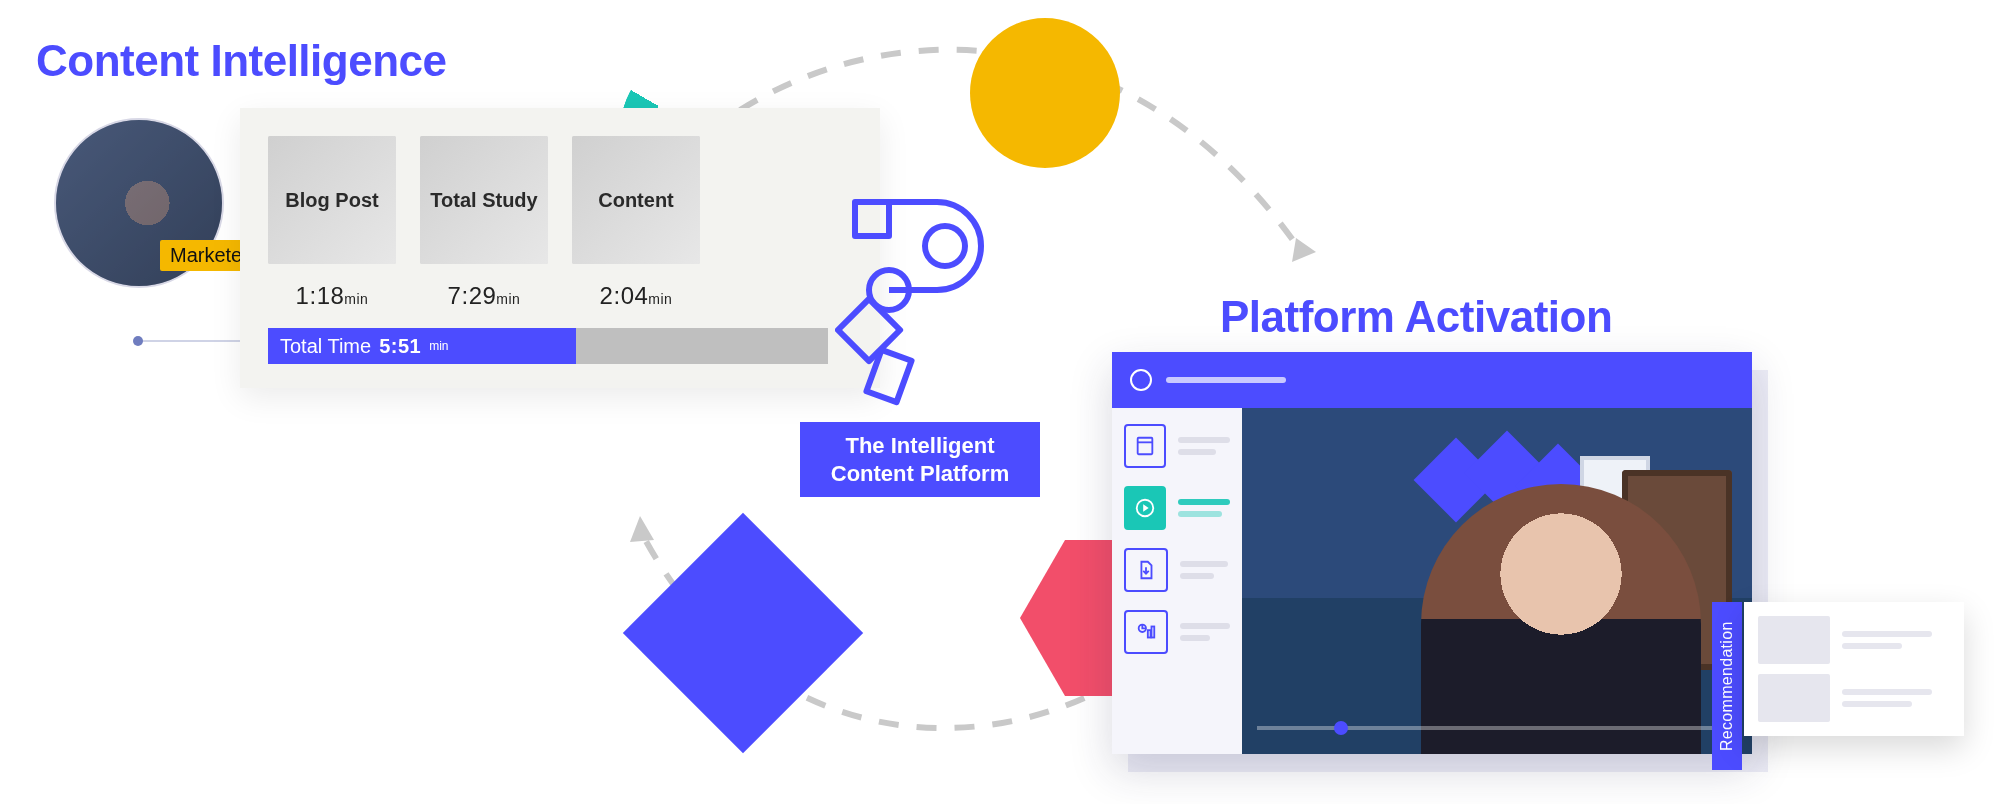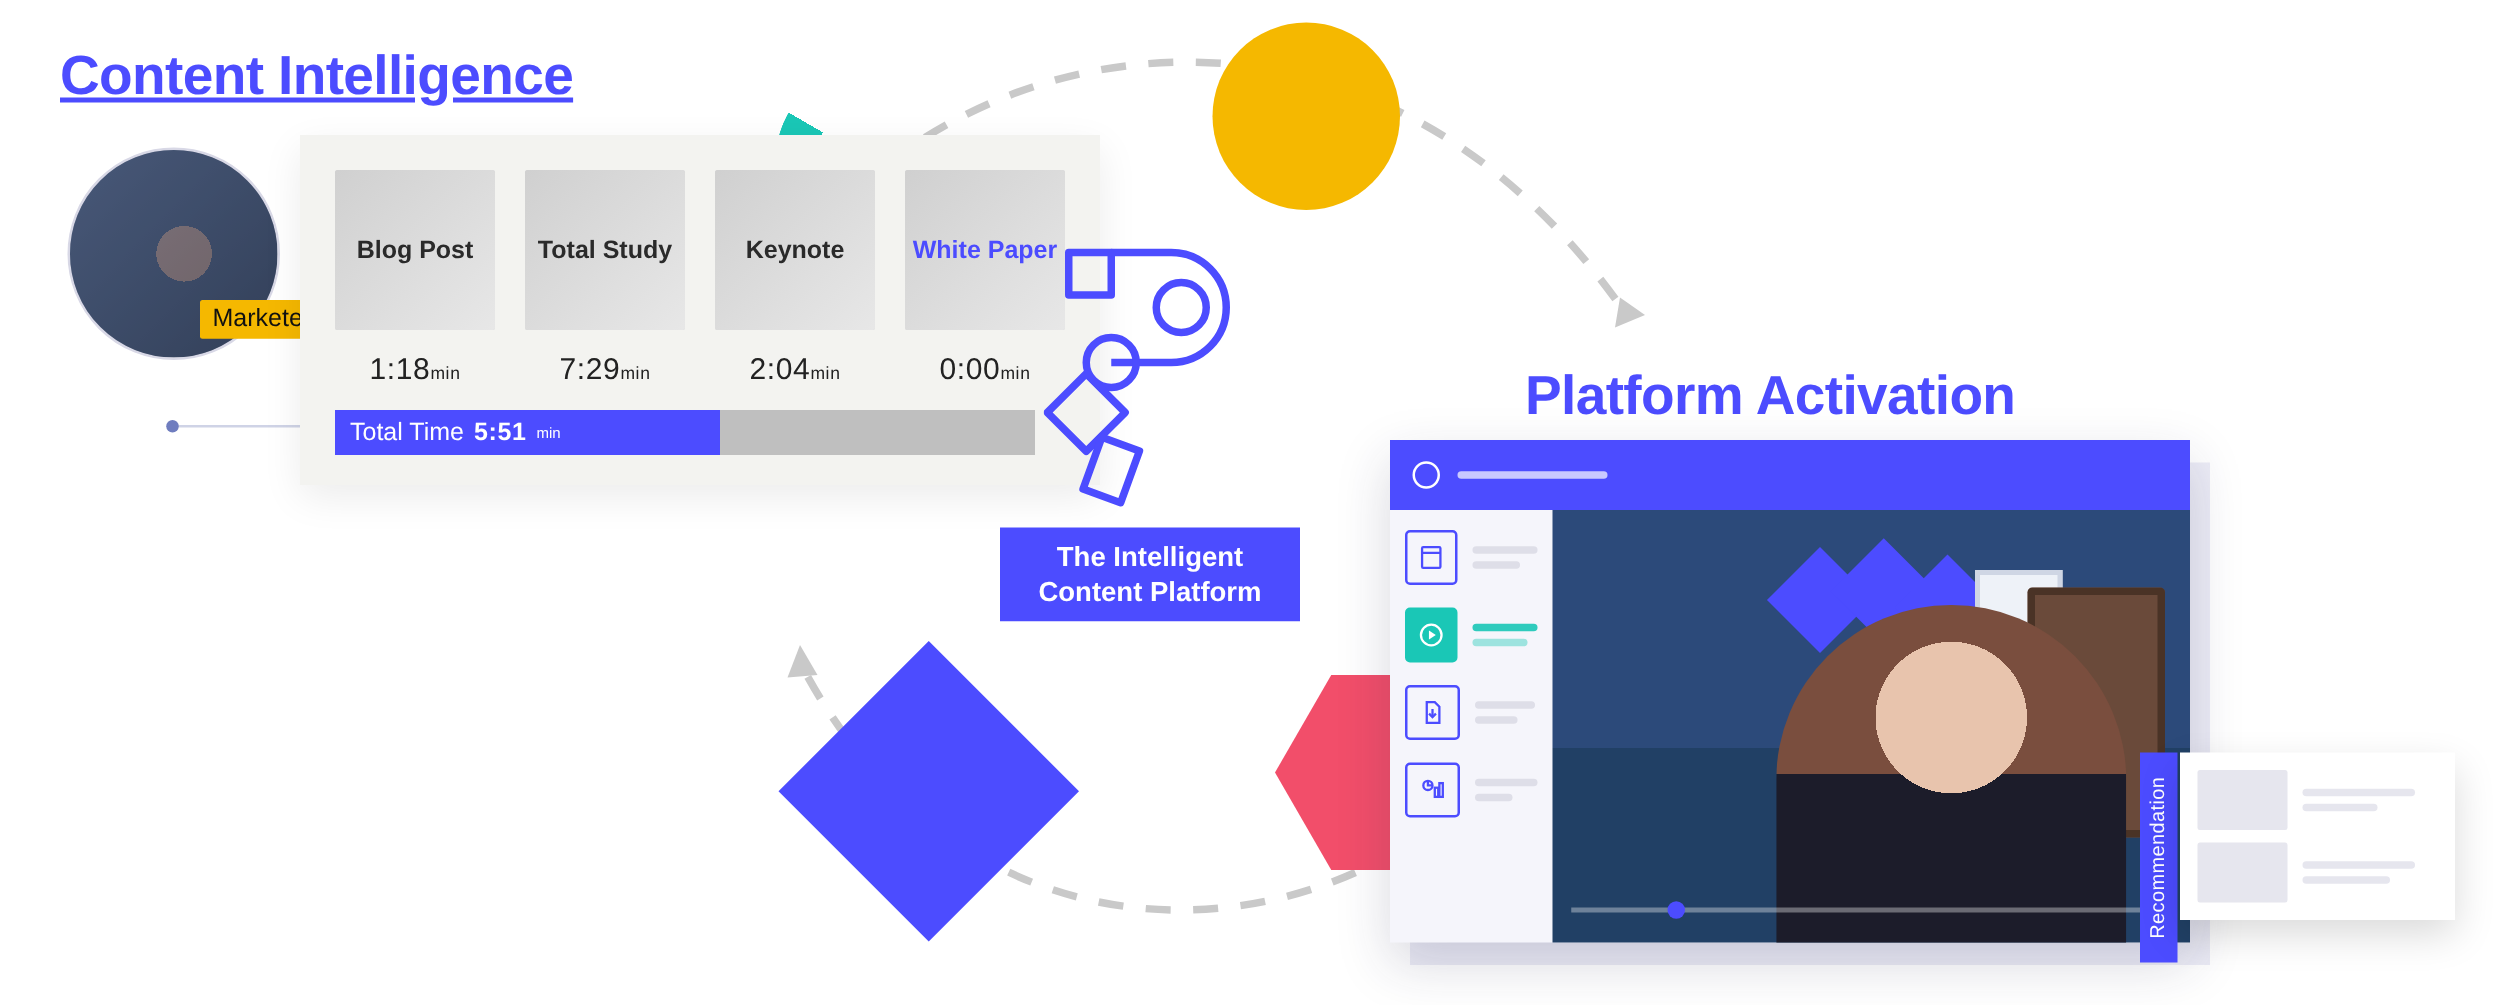--- a/index.html
+++ b/index.html
@@ -89,21 +89,21 @@
   <polygon class="arrowhead" points="1296,238 1316,252 1292,262"></polygon>
   <path d="M 1150 660 C 1000 770, 760 760, 640 530"></path>
   <polygon class="arrowhead" points="630,542 640,516 654,540"></polygon>
 </svg>
 
 <div class="teal-arc" style="left:620px; top:50px;"></div>
 <div class="circle-yellow" style="left:970px; top:18px;"></div>
 <div class="sq-blue" style="left:658px; top:548px;"></div>
 <div class="hex-red" style="left:1020px; top:540px;"></div>
 
-<div class="section-title" style="left:48px; top:36px;text-decoration:underline;">Content Intelligence</div>
+<div class="section-title" style="left:36px; top:36px;">Content Intelligence</div>
 <div class="section-title" style="left:1220px; top:292px;">Platform Activation</div>
 
 <div class="avatar-wrap" style="left:54px; top:118px;"></div>
 <div class="role-chip" style="left:160px; top:240px;">Marketer</div>
 
 <div class="connector" style="left:138px; top:340px; width:110px;">
     <span class="dot"></span>
   </div>
 
 <div class="intel-card" style="left:240px; top:108px; width:640px;">
@@ -115,29 +115,23 @@
       <div class="tile-time"><span>1:18</span><span class="unit">min</span></div>
     </div>
     <div class="tile">
       <div class="tile-img">
           <span>Total Study</span>
         </div>
       <div class="tile-time"><span>7:29</span><span class="unit">min</span></div>
     </div>
     <div class="tile">
       <div class="tile-img">
-          <span>Keynote</span>
+          <span>Content</span>
         </div>
       <div class="tile-time"><span>2:04</span><span class="unit">min</span></div>
-    </div>
-    <div class="tile">
-      <div class="tile-img wp">
-          <span>White Paper</span>
-        </div>
-      <div class="tile-time"><span>0:00</span><span class="unit">min</span></div>
     </div>
   </div>
   <div class="total-bar">
     <div class="total-fill" id="total-fill" style="width: 55%;">
       <span>Total Time</span>
       <b>5:51</b>
         <span class="unit">min</span>
     </div>
   </div>
 </div>

